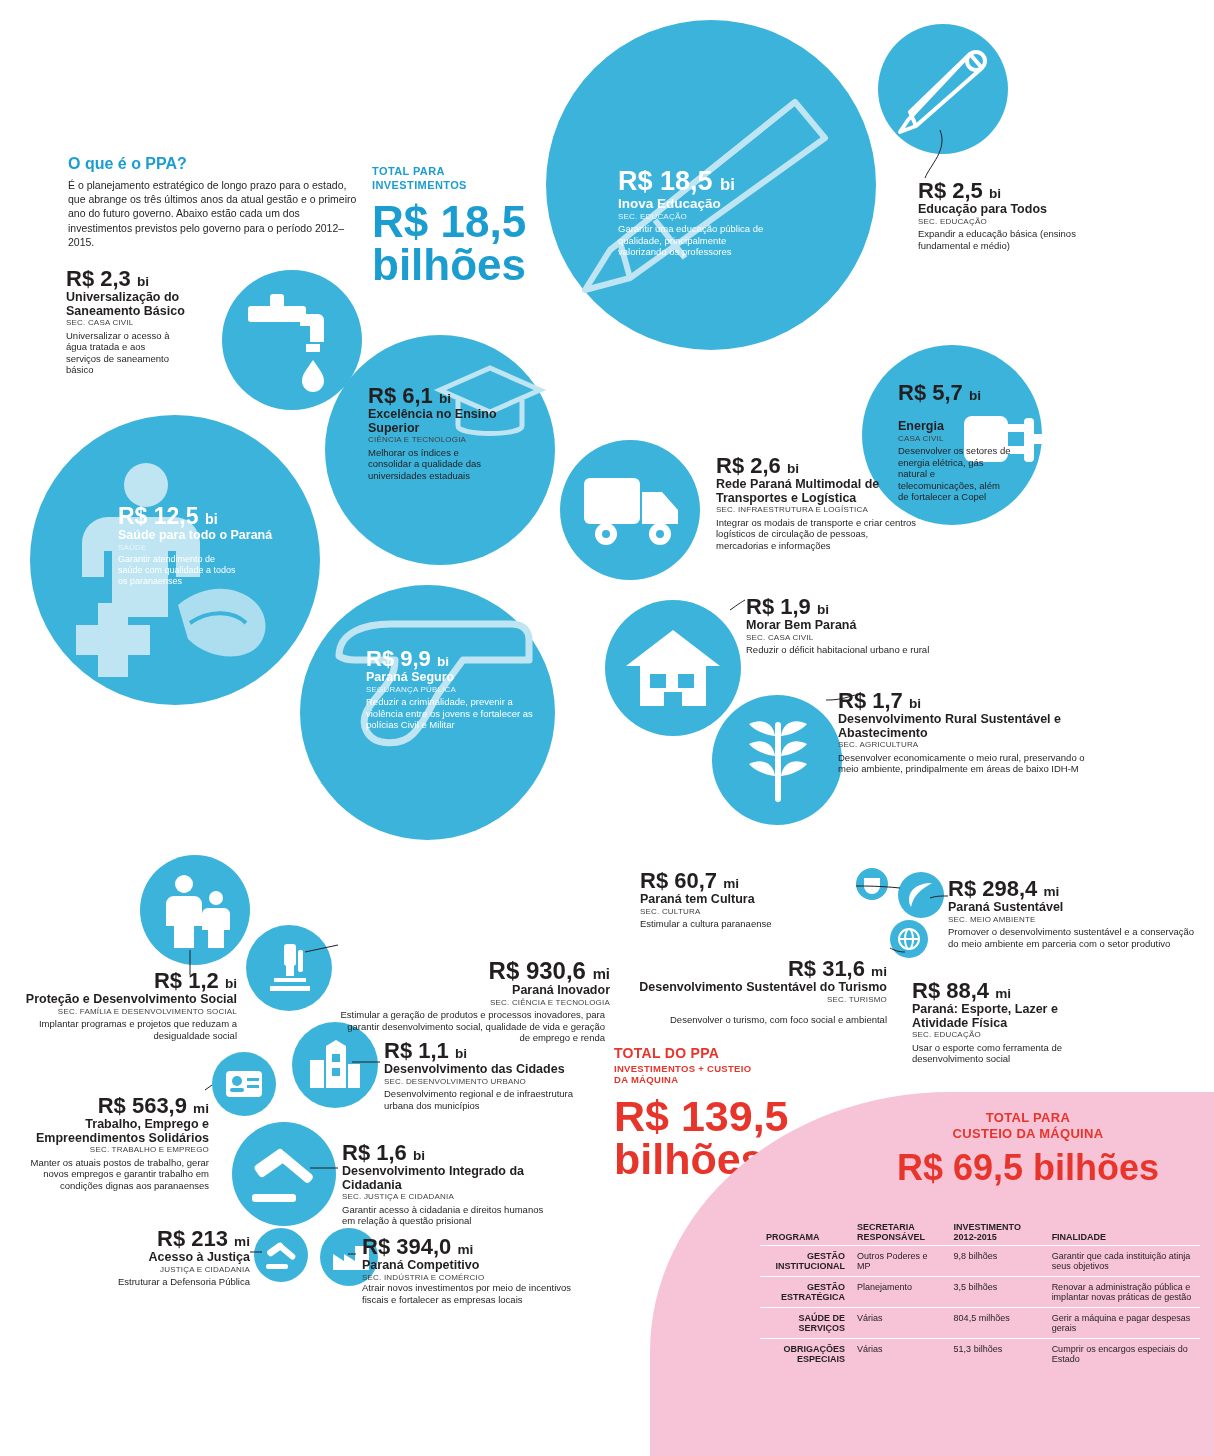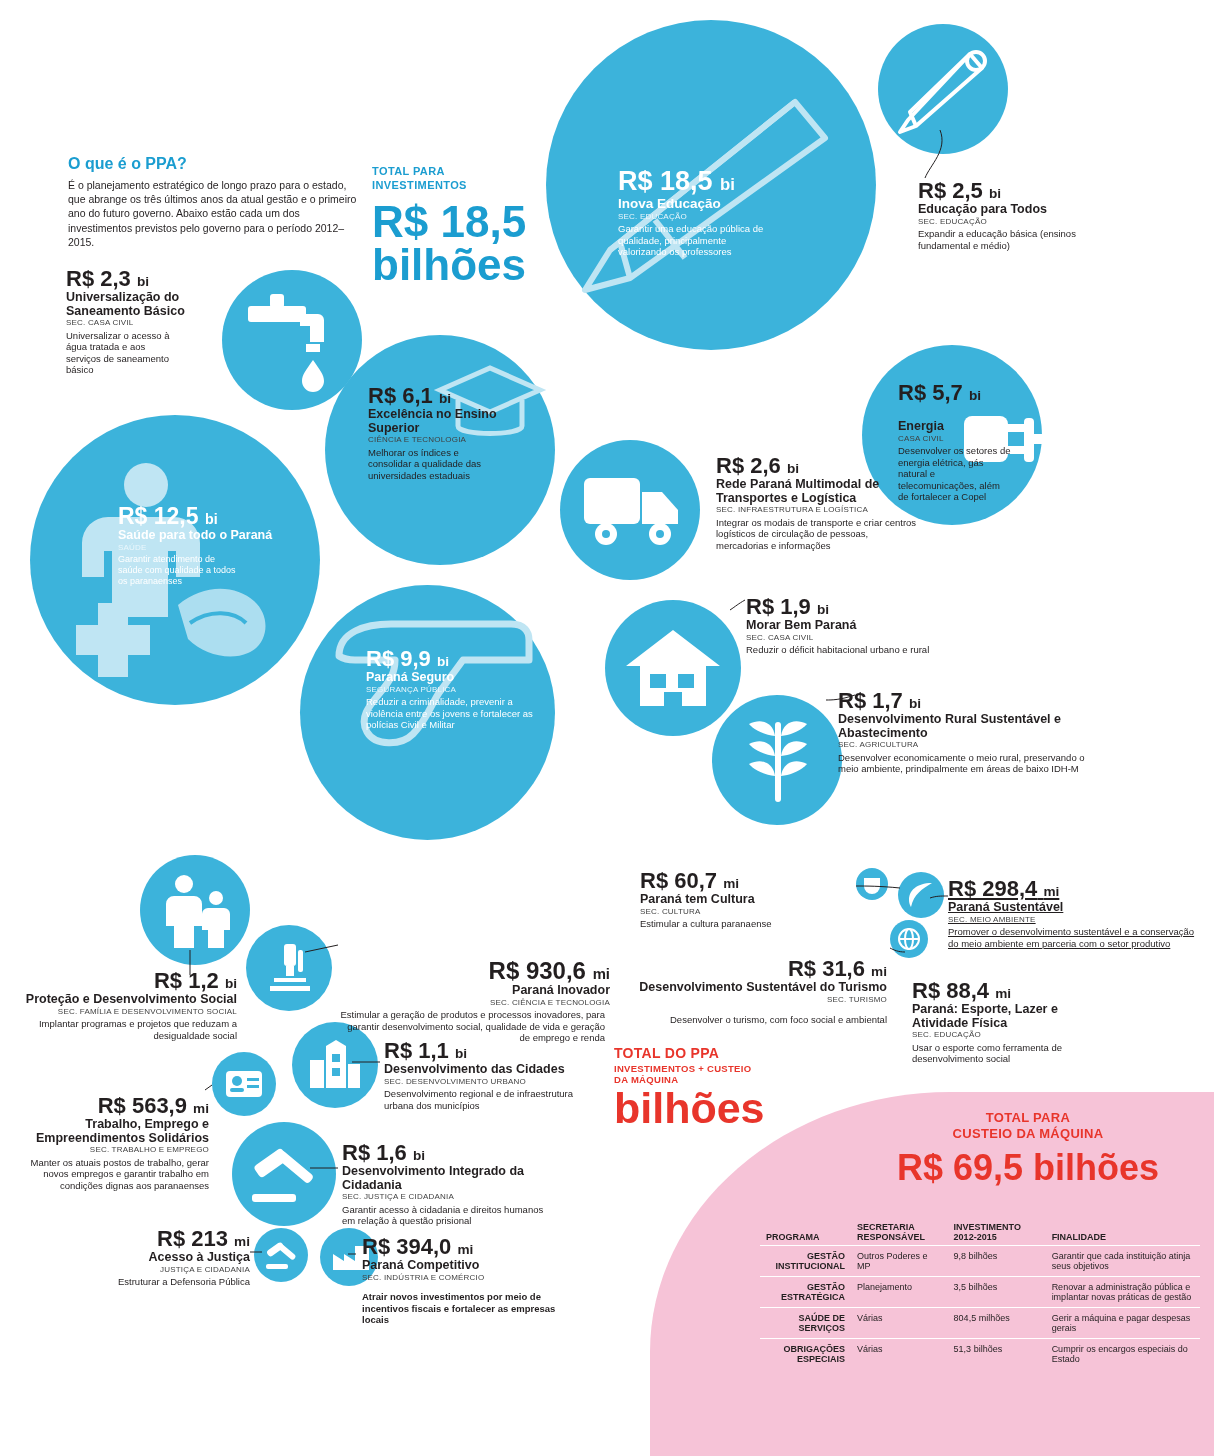--- a/index.html
+++ b/index.html
@@ -411,31 +411,31 @@
   <div class="amount" style="font-size:22px;"><span>R$ 213</span> <span class="bi">mi</span></div>
   <div class="title" style="font-size:12.5px;margin-top:1px;">Acesso à Justiça</div>
   <div class="sec">JUSTIÇA E CIDADANIA</div>
   <div class="desc" style="margin-top:2px;">Estruturar a Defensoria Pública</div>
 </div>
 
 <div class="abs" style="left:362px;top:1236px;width:230px;">
   <div class="amount" style="font-size:22px;"><span>R$ 394,0</span> <span class="bi">mi</span></div>
   <div class="title" style="font-size:12.5px;margin-top:1px;">Paraná Competitivo</div>
   <div class="sec">SEC. INDÚSTRIA E COMÉRCIO</div>
-  <div class="desc" style="margin-top:9px;width:220px;font-weight:bold;">Atrair novos investimentos por meio de incentivos fiscais e fortalecer as empresas locais</div>
+  <div class="desc" style="margin-top:0;width:220px;">Atrair novos investimentos por meio de incentivos fiscais e fortalecer as empresas locais</div>
 </div>
 
 <div class="abs" style="left:640px;top:870px;width:210px;text-align:left;">
   <div class="amount" style="font-size:22px;"><span>R$ 60,7</span> <span class="bi">mi</span></div>
   <div class="title" style="font-size:12.5px;margin-top:1px;">Paraná tem Cultura</div>
   <div class="sec">SEC. CULTURA</div>
   <div class="desc" style="margin-top:2px;">Estimular a cultura paranaense</div>
 </div>
 
-<div class="abs" style="left:948px;top:878px;width:250px;text-decoration:underline;">
+<div class="abs" style="left:948px;top:878px;width:250px;">
   <div class="amount" style="font-size:22px;"><span>R$ 298,4</span> <span class="bi">mi</span></div>
   <div class="title" style="font-size:12.5px;margin-top:1px;">Paraná Sustentável</div>
   <div class="sec">SEC. MEIO AMBIENTE</div>
   <div class="desc" style="margin-top:2px;width:250px;">Promover o desenvolvimento sustentável e a conservação do meio ambiente em parceria com o setor produtivo</div>
 </div>
 
 <div class="abs" style="left:632px;top:958px;width:255px;text-align:right;">
   <div class="amount" style="font-size:22px;"><span>R$ 31,6</span> <span class="bi">mi</span></div>
   <div class="title" style="font-size:12.5px;margin-top:1px;">Desenvolvimento Sustentável do Turismo</div>
   <div class="sec">SEC. TURISMO</div>
@@ -446,20 +446,21 @@
   <div class="amount" style="font-size:22px;"><span>R$ 88,4</span> <span class="bi">mi</span></div>
   <div class="title" style="font-size:12.5px;margin-top:1px;">Paraná: Esporte, Lazer e Atividade Física</div>
   <div class="sec">SEC. EDUCAÇÃO</div>
   <div class="desc" style="margin-top:2px;width:185px;">Usar o esporte como ferramenta de desenvolvimento social</div>
 </div>
 
 <div class="abs" style="left:614px;top:1045px;width:230px;">
   <div class="kicker-red" style="font-size:14px;">TOTAL DO PPA</div>
   <div class="kicker-red" style="white-space:pre-line;font-size:9.5px;">INVESTIMENTOS + CUSTEIO
 DA MÁQUINA</div>
+  <div class="big-red" style="margin-top:10px;">R$ 139,5</div>
   <div class="big-red" style="margin-top:2px;">bilhões</div>
 </div>
 
 <div class="pinkpanel" style="left:650px;top:1092px;width:564px;height:364px;"></div>
 
 <div class="abs" style="left:858px;top:1110px;width:340px;text-align:center;">
   <div class="kicker-red" style="white-space:pre-line;font-size:13px;">TOTAL PARA
 CUSTEIO DA MÁQUINA</div>
   <div class="big-red" style="margin-top:8px;font-size:36px;">R$ 69,5 bilhões</div>
 </div>

